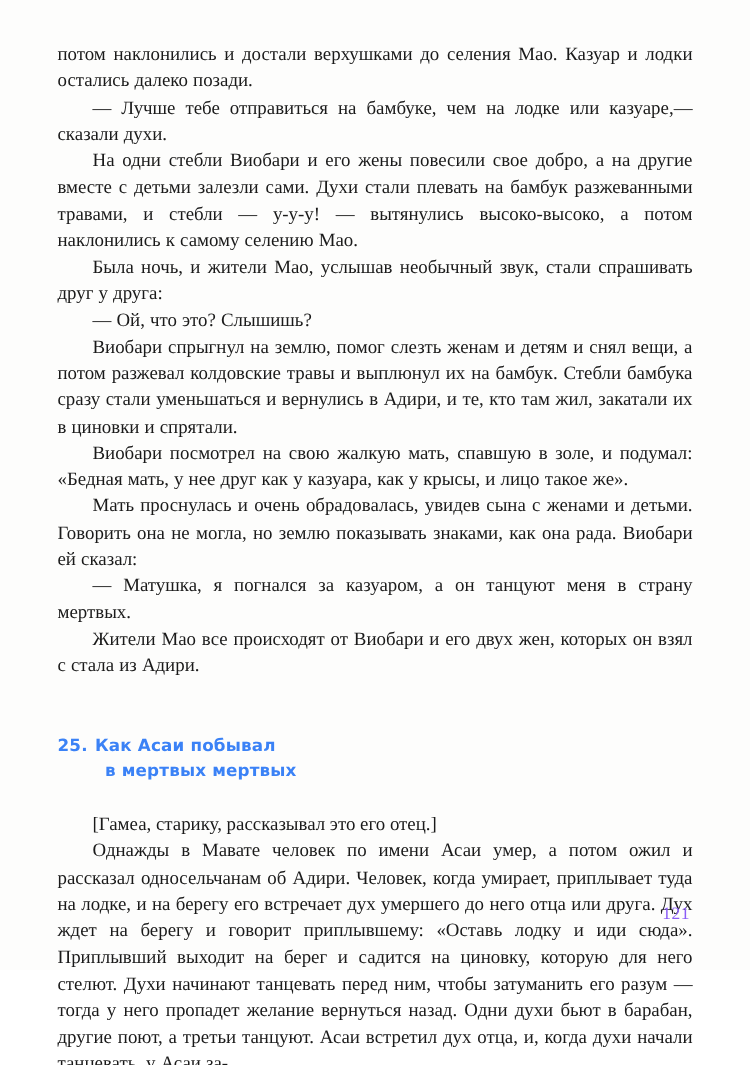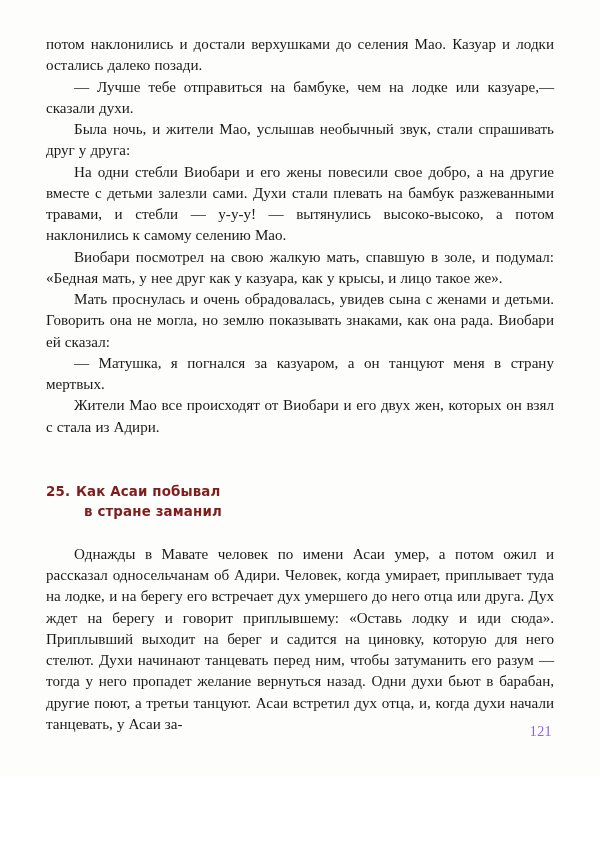--- a/index.html
+++ b/index.html
@@ -55,21 +55,21 @@
 
   
   .chapter-heading {
     margin: 0;
     padding: 0;
     font-family: "DejaVu Sans", "Liberation Sans", sans-serif;
     font-weight: bold;
     font-size: 13.4px;
     line-height: 20px;
     letter-spacing: 0.01em;
-    color: #7f1d1d;
+    color: #3b82f6;
   }
   .chapter-heading .num {
     display: inline-block;
     min-width: 30px;
   }
   .chapter-heading .line2 {
     display: block;
     padding-left: 38px;
   }
 
@@ -98,43 +98,46 @@
 <body>
 
 <div class="page">
 
   <div class="text-block">
 
     <p class="para no-indent">потом наклонились и достали верхушками до селения Мао. Казуар и лодки остались далеко позади.</p>
 
     <p class="para dialogue">— Лучше тебе отправиться на бамбуке, чем на лодке или казуаре,— сказали духи.</p>
 
+    <p class="para">На одни стебли Виобари и его жены повесили свое добро, а на другие вместе с детьми залезли сами. Духи стали плевать на бамбук разжеванными травами, и стебли — у-у-у! — вытянулись высоко-высоко, а потом наклонились к самому селению Мао.</p>
+
     <p class="para">Была ночь, и жители Мао, услышав необычный звук, стали спрашивать друг у друга:</p>
 
-    <p class="para">На одни стебли Виобари и его жены повесили свое добро, а на другие вместе с детьми залезли сами. Духи стали плевать на бамбук разжеванными травами, и стебли — у-у-у! — вытянулись высоко-высоко, а потом наклонились к самому селению Мао.</p>
+    <p class="para dialogue">— Ой, что это? Слышишь?</p>
 
-
+    <p class="para">Виобари спрыгнул на землю, помог слезть женам и детям и снял вещи, а потом разжевал колдовские травы и выплюнул их на бамбук. Стебли бамбука сразу стали уменьшаться и вернулись в Адири, и те, кто там жил, закатали их в циновки и спрятали.</p>
 
     <p class="para">Виобари посмотрел на свою жалкую мать, спавшую в золе, и подумал: «Бедная мать, у нее друг как у казуара, как у крысы, и лицо такое же».</p>
 
     <p class="para">Мать проснулась и очень обрадовалась, увидев сына с женами и детьми. Говорить она не могла, но землю показывать знаками, как она рада. Виобари ей сказал:</p>
 
     <p class="para dialogue">— Матушка, я погнался за казуаром, а он танцуют меня в страну мертвых.</p>
 
     <p class="para">Жители Мао все происходят от Виобари и его двух жен, которых он взял с стала из Адири.</p>
 
     <div class="gap-before-heading"></div>
 
     <h2 class="chapter-heading">
       <span class="num">25.</span><span>Как Асаи побывал</span>
-      <span class="line2">в стране заманил</span>
+      <span class="line2">в мертвых мертвых</span>
     </h2>
 
     <div class="gap-after-heading"></div>
 
+    <p class="bracket-note">[Гамеа, старику, рассказывал это его отец.]</p>
 
     <p class="para">Однажды в Мавате человек по имени Асаи умер, а потом ожил и рассказал односельчанам об Адири. Человек, когда умирает, приплывает туда на лодке, и на берегу его встречает дух умершего до него отца или друга. Дух ждет на берегу и говорит приплывшему: «Оставь лодку и иди сюда». Приплывший выходит на берег и садится на циновку, которую для него стелют. Духи начинают танцевать перед ним, чтобы затуманить его разум — тогда у него пропадет желание вернуться назад. Одни духи бьют в барабан, другие поют, а третьи танцуют. Асаи встретил дух отца, и, когда духи начали танцевать, у Асаи за-</p>
 
   </div>
 
   <div class="page-number">121</div>
 
 </div>
 
 </body></html>

